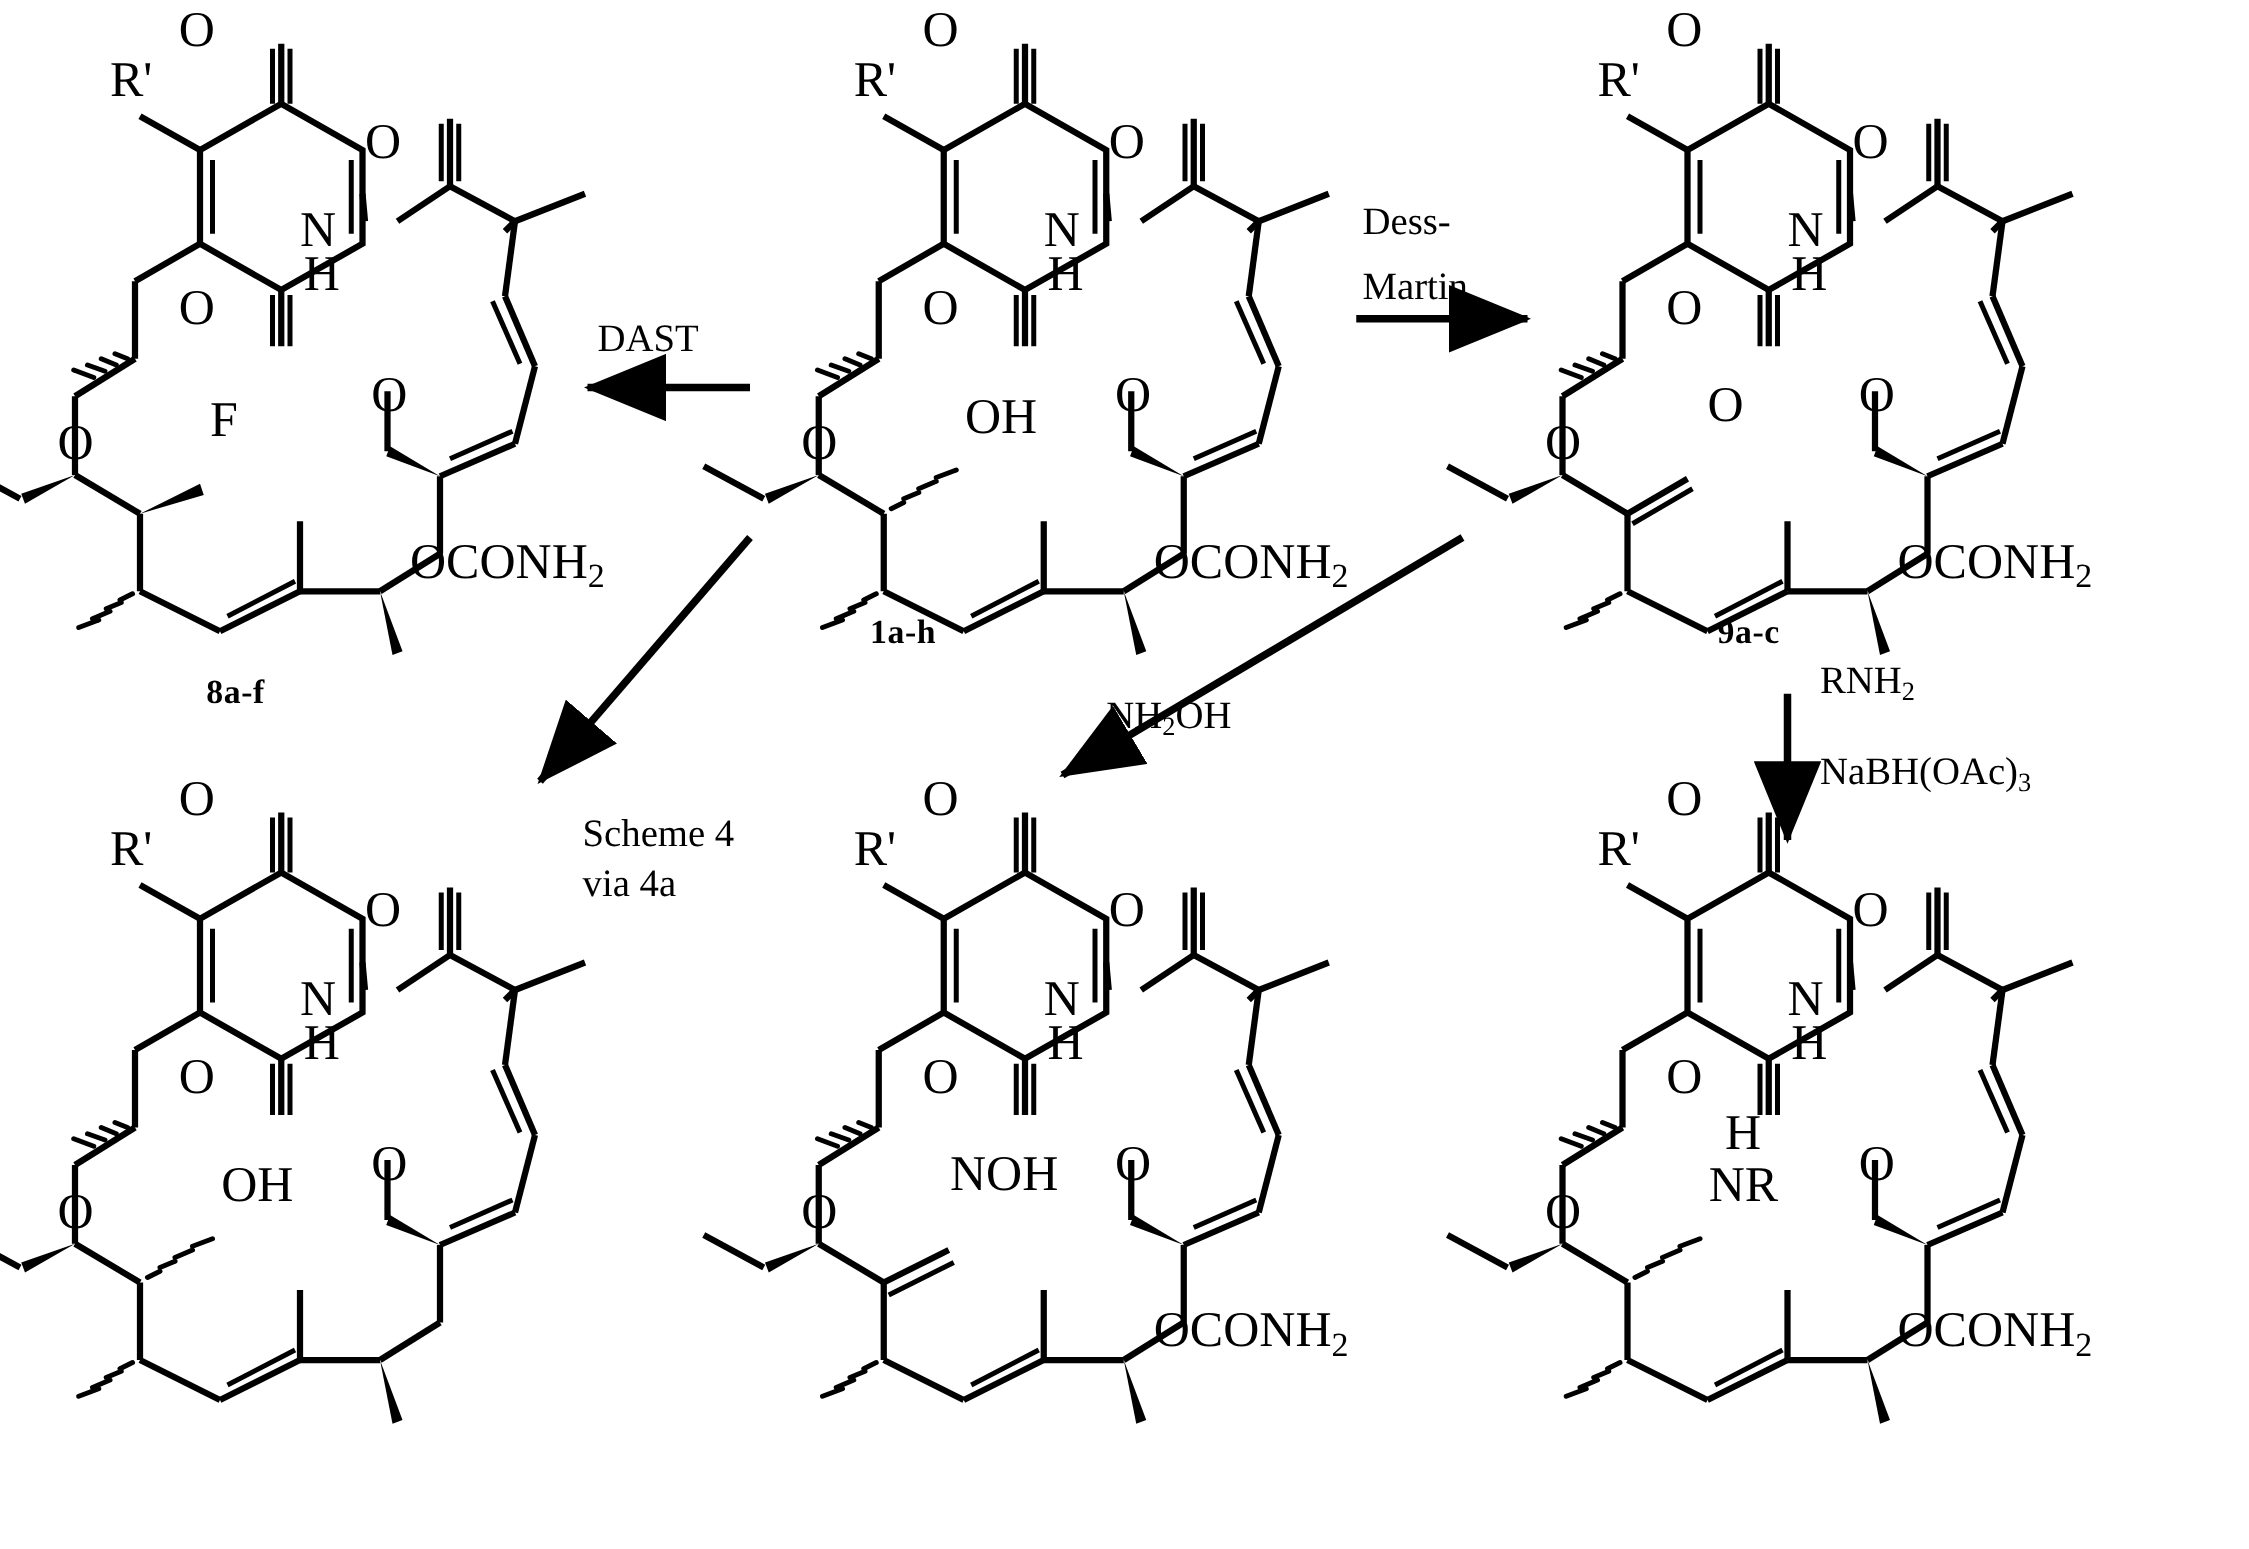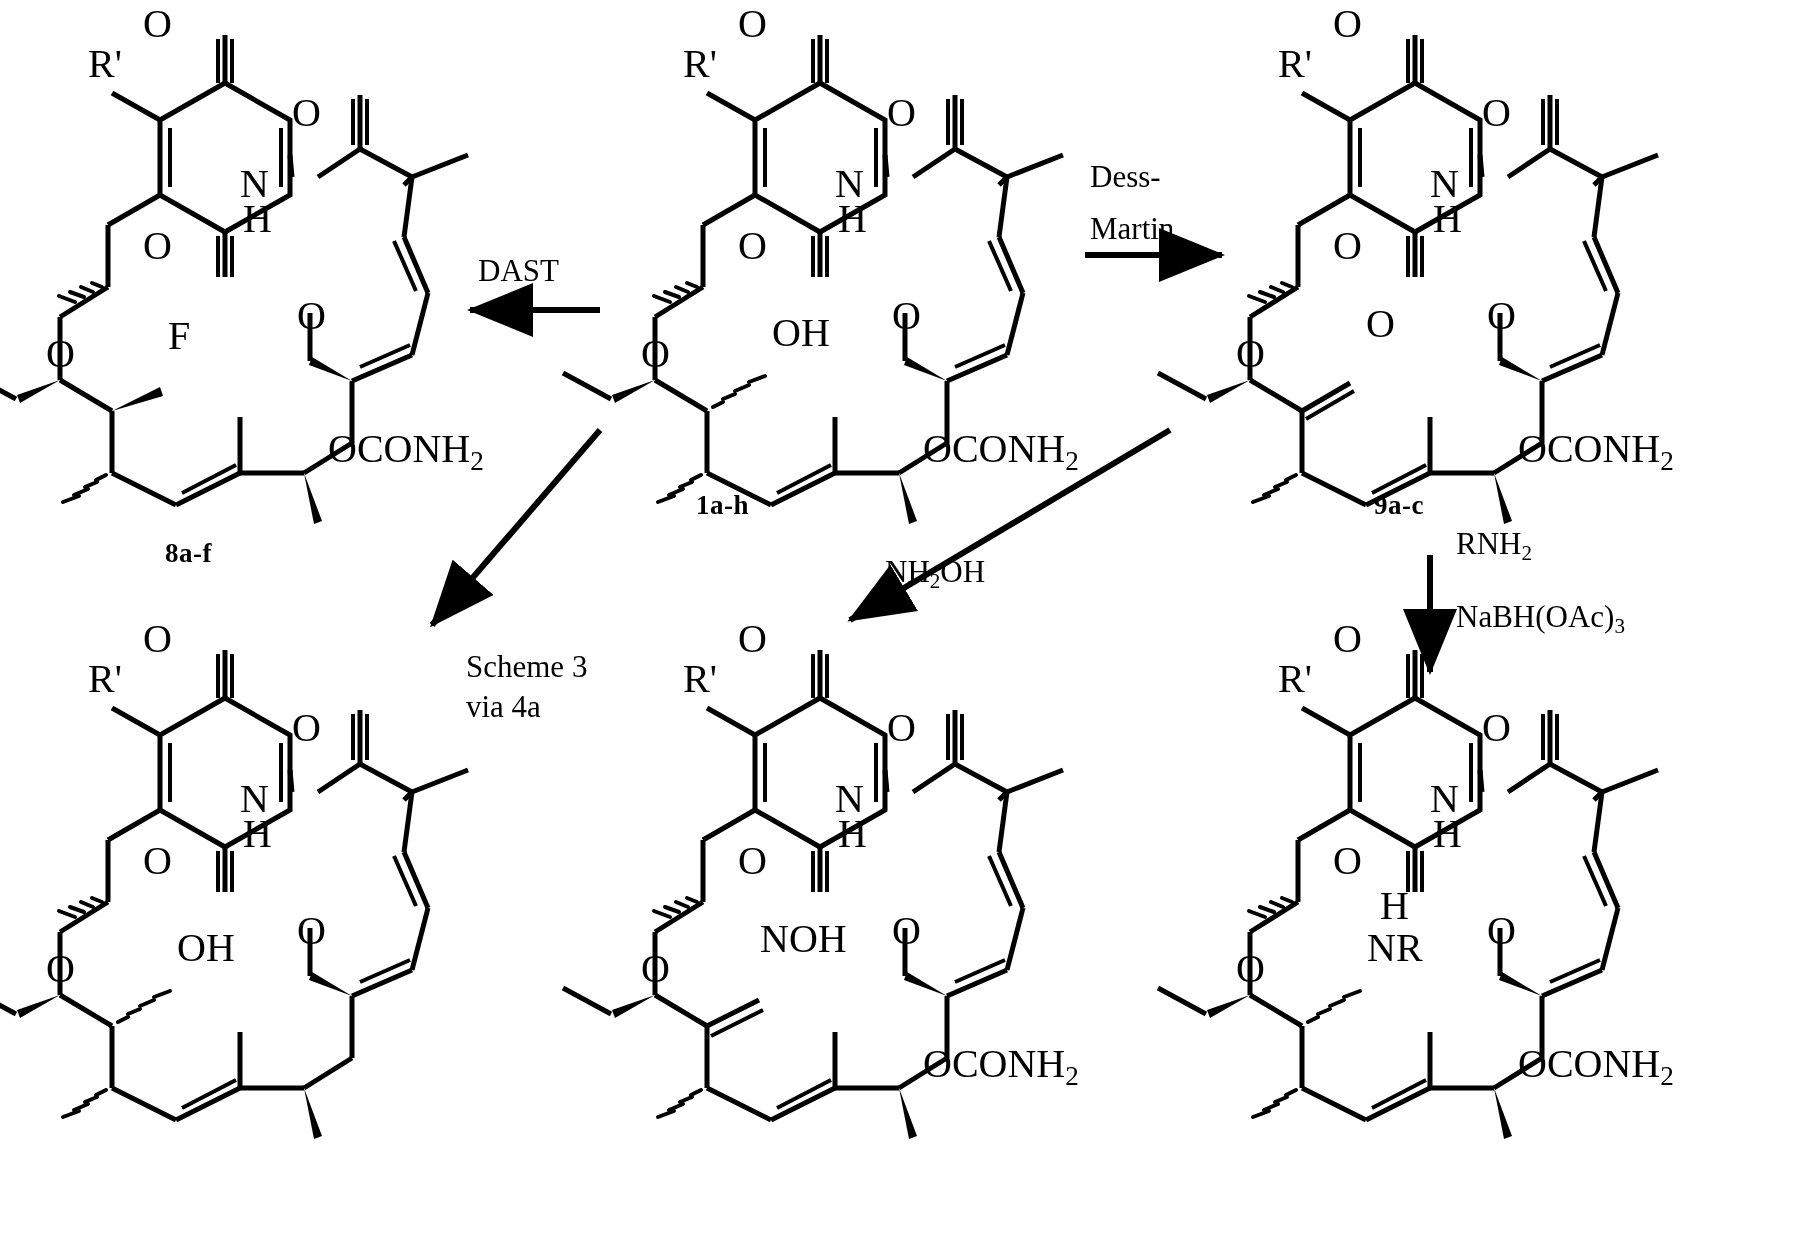--- a/index.html
+++ b/index.html
@@ -235,21 +235,21 @@
   <div class="lbl" style="left:1380px;top:882px;font-size:40px;">H</div>
   <div class="lbl" style="left:1367px;top:924px;font-size:40px;">NR</div>
   <div class="lbl" style="left:1487px;top:907px;font-size:40px;">O</div>
   <div class="lbl" style="left:1518px;top:1040px;font-size:40px;"><span>OCONH</span><sub>2</sub></div>
 
   <div class="lbl rgt" style="left:478px;top:254px;">DAST</div>
 
   <div class="lbl rgt" style="left:1074px;top:160px;margin-left:16px;">Dess-</div>
   <div class="lbl rgt" style="left:1090px;top:200px;margin-top:12px;">Martin</div>
 
-  <div class="lbl rgt" style="left:466px;top:650px;">Scheme 3</div>
+  <div class="lbl rgt" style="left:466px;top:650px;">Scheme 4</div>
   <div class="lbl rgt" style="left:466px;top:690px;">via 4a</div>
 
   <div class="lbl rgt" style="left:885px;top:555px;"><span>NH</span><sub>2</sub><span>OH</span></div>
 
   <div class="lbl rgt" style="left:1456px;top:527px;"><span>RNH</span><sub>2</sub></div>
   <div class="lbl rgt" style="left:1456px;top:600px;"><span>NaBH(OAc)</span><sub>3</sub></div>
 
 </div>
 
 </body></html>

